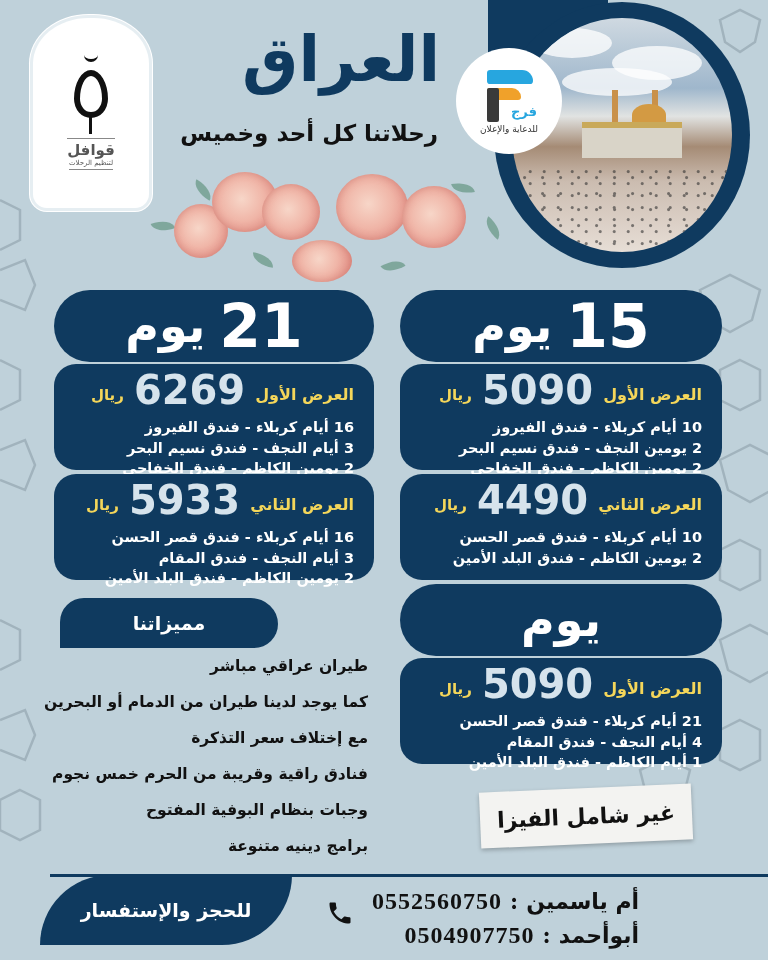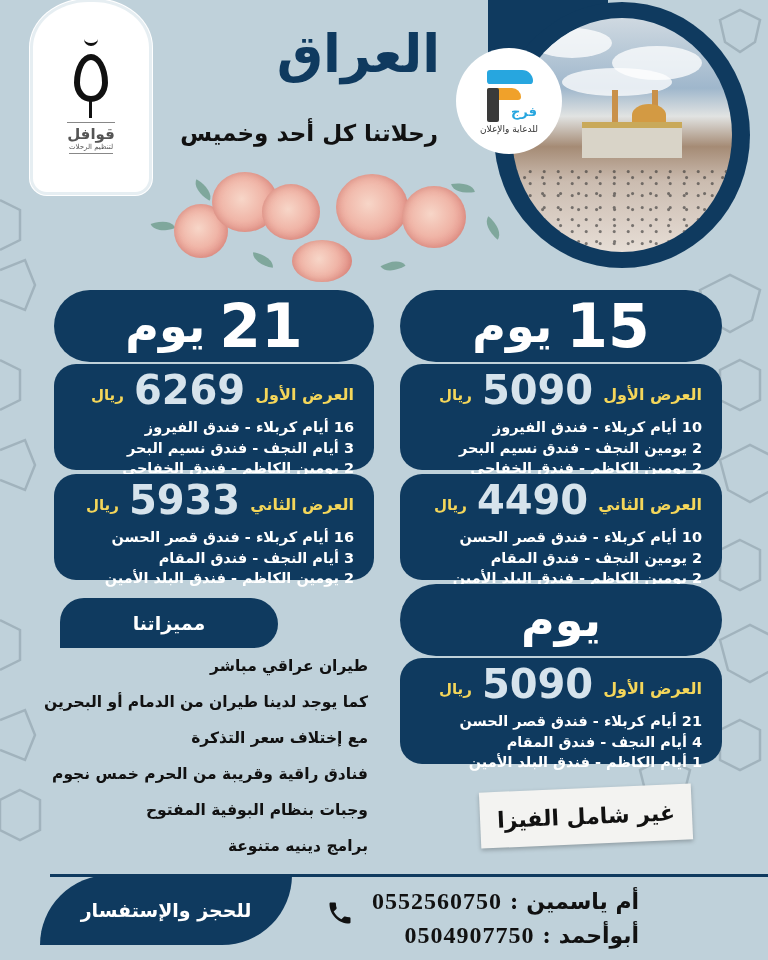--- a/index.html
+++ b/index.html
@@ -48,37 +48,37 @@
     z-index: 3;
   }
   .brand-f { position: relative; width: 52px; height: 54px; }
   .brand-f .bar1 { position: absolute; left: 4px; top: 2px; width: 46px; height: 14px; background: #27a6df; border-radius: 4px 14px 4px 4px; }
   .brand-f .bar2 { position: absolute; left: 4px; top: 20px; width: 34px; height: 12px; background: #f0a12a; border-radius: 4px 12px 4px 4px; }
   .brand-f .stem { position: absolute; left: 4px; top: 20px; width: 12px; height: 34px; background: #3a3a3a; border-radius: 2px; }
   .brand-name { position: absolute; left: 28px; top: 36px; font-weight: bold; color: #27a6df; font-size: 13px; direction: rtl; }
   .brand-tag { font-size: 9px; color: #333; direction: rtl; margin-top: 2px; }
 
   .logo-frame {
-    position: absolute; left: 33px; top: 2px; width: 116px; height: 190px;
+    position: absolute; left: 33px; top: 18px; width: 116px; height: 190px;
     background: #fff;
     border-radius: 48% 48% 14px 14px / 24% 24% 14px 14px;
     box-shadow: 0 0 0 3px #e6eef2, 0 0 0 4px #fff;
     display: flex; flex-direction: column; align-items: center;
   }
   .logo-glyph { margin-top: 30px; width: 50px; height: 90px; position: relative; }
   .logo-glyph .drop { position: absolute; left: 8px; top: 22px; width: 34px; height: 48px; border: 6px solid #111; border-radius: 50% 50% 50% 50% / 60% 60% 40% 40%; }
   .logo-glyph .crescent { position: absolute; left: 18px; top: 0; width: 14px; height: 14px; border-radius: 50%; border-bottom: 3px solid #111; }
   .logo-glyph .tail { position: absolute; left: 23px; top: 66px; width: 3px; height: 20px; background: #111; }
   .logo-name { font-size: 15px; font-weight: bold; color: #555; direction: rtl; border-top: 1px solid #888; padding-top: 2px; }
   .logo-sub { font-size: 7px; color: #555; direction: rtl; border-bottom: 1px solid #888; padding-bottom: 2px; }
 
   .title {
     position: absolute; right: 328px; top: 28px;
     font-family: "DejaVu Sans", sans-serif; font-weight: bold;
-    font-size: 52px; color: #0f3a5f; direction: rtl; line-height: 1;
+    font-size: 63px; color: #0f3a5f; direction: rtl; line-height: 1;
     letter-spacing: 1px;
   }
   .subtitle {
     position: absolute; right: 330px; top: 120px;
     font-weight: bold; font-size: 23px; color: #111; direction: rtl;
   }
   .flowers {
     position: absolute; left: 152px; top: 162px; width: 360px; height: 120px;
   }
   .rose { position: absolute; border-radius: 50%;
@@ -235,21 +235,20 @@
   </div>
 </div>
 <div class="card" style="left:400px;top:474px;width:322px;height:106px;">
   <div class="offer-row">
     <span class="offer-label">العرض الثاني</span>
     <span class="offer-price">4490</span>
     <span class="offer-cur">ريال</span>
   </div>
   <div class="lines">
     <div class="line">10 أيام كربلاء - فندق قصر الحسن</div>
-    <div class="line">2 يومين النجف - فندق المقام</div>
     <div class="line">2 يومين الكاظم - فندق البلد الأمين</div>
   </div>
 </div>
 
 <div class="pill-header" style="left:54px;top:290px;width:320px;">
   <span class="num">21</span>
   <span class="unit">يوم</span>
 </div>
 <div class="card" style="left:54px;top:364px;width:320px;height:106px;">
   <div class="offer-row">

